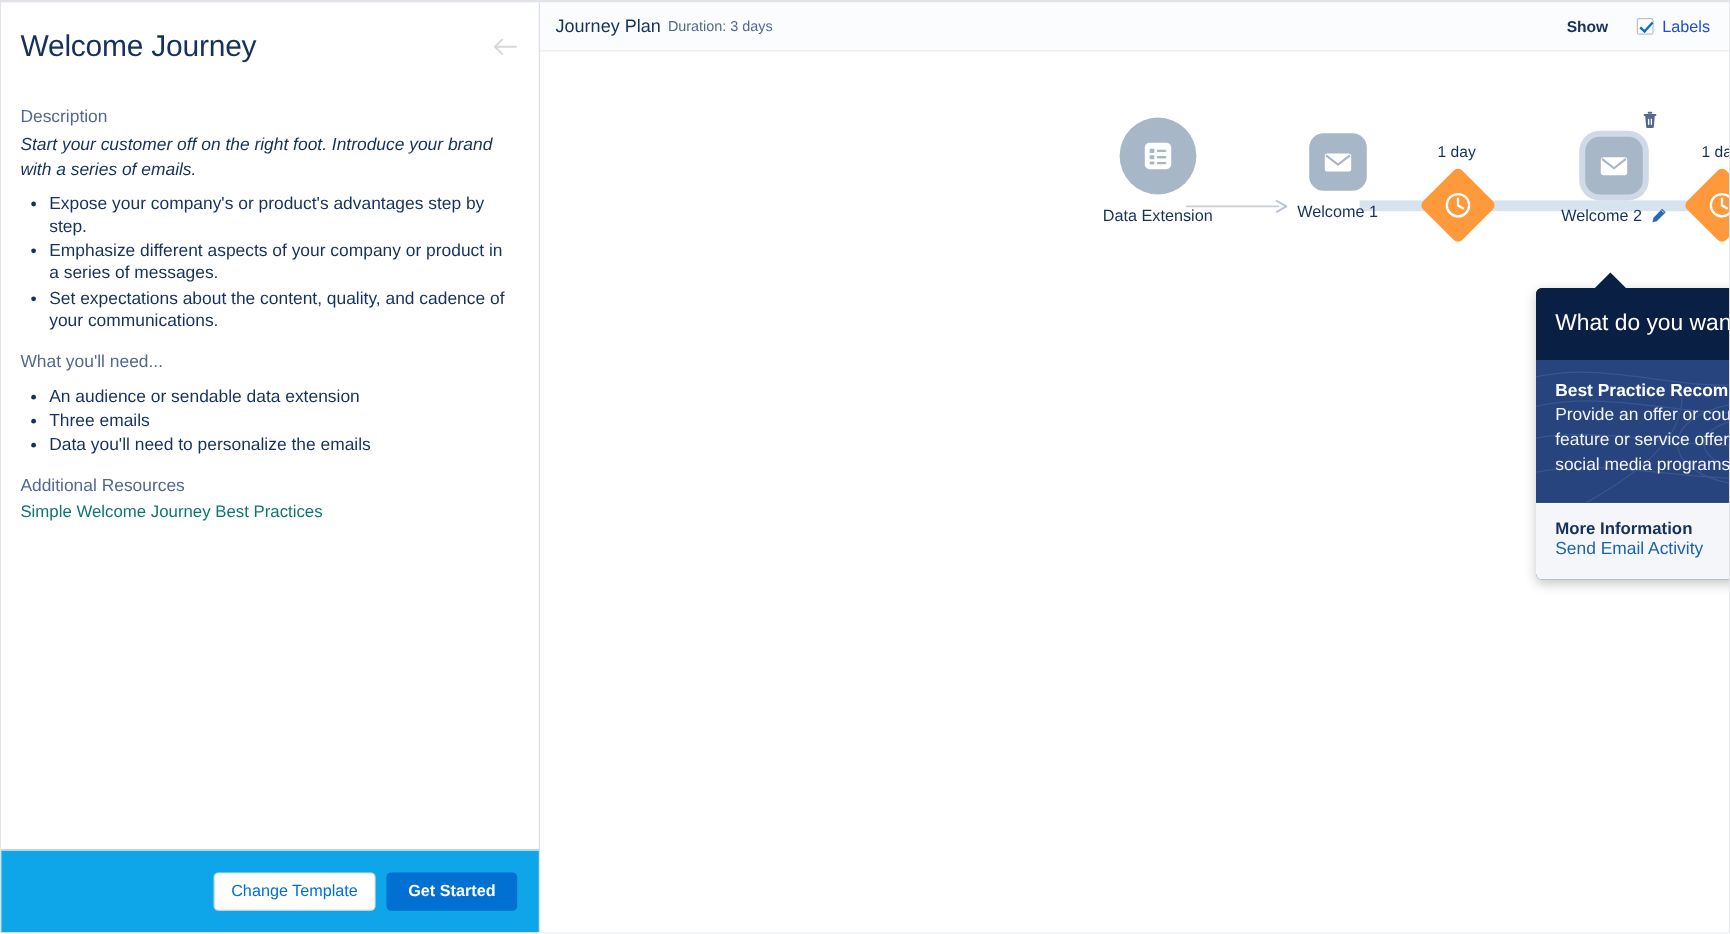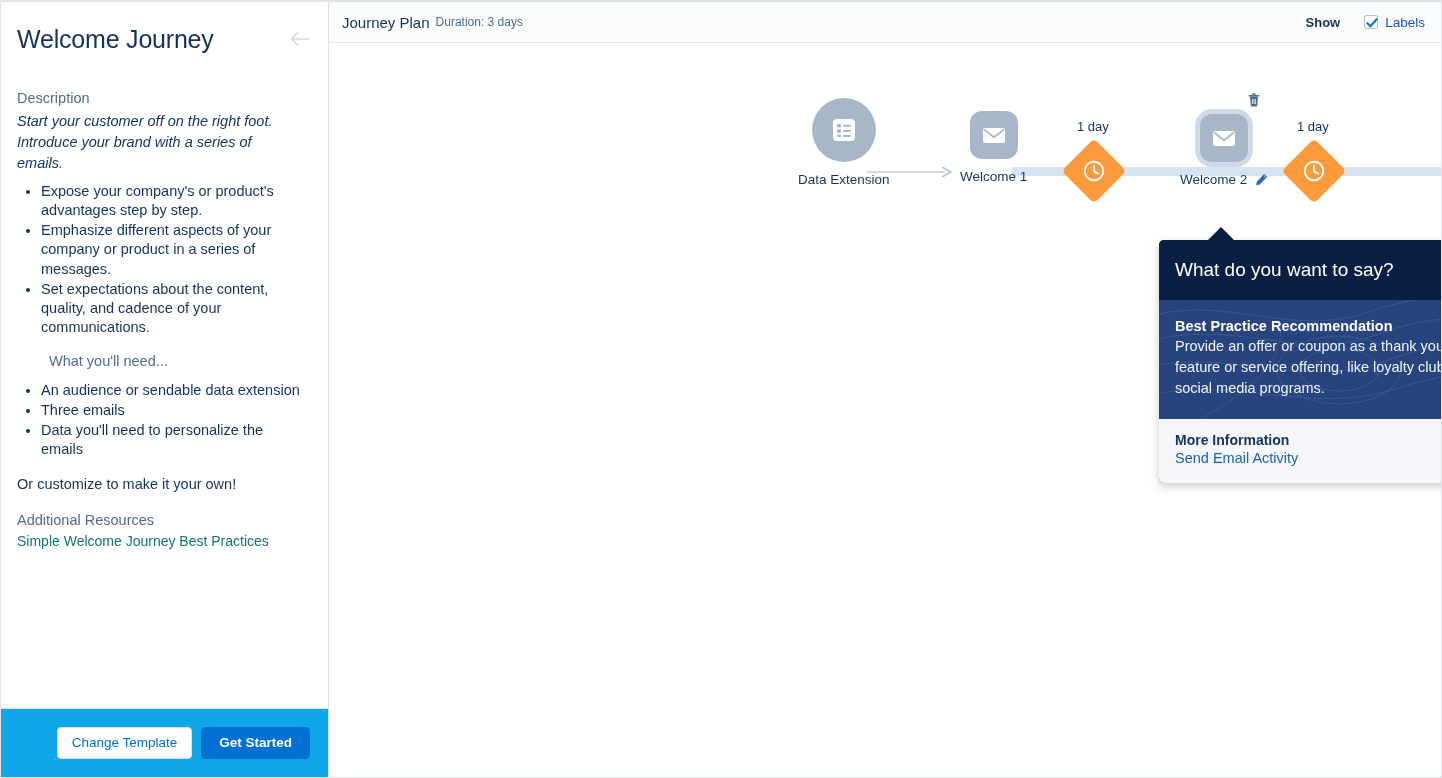--- a/index.html
+++ b/index.html
@@ -15,21 +15,21 @@
     background: #ffffff;
     border: 1px solid #e0e3e8;
     border-top-width: 2px;
     display: flex;
     overflow: hidden;
   }
 
   
   .sidebar {
     position: relative;
-    width: 328px;
+    width: 449px;
     height: 100%;
     background: #ffffff;
     border-right: 1px solid #dcdfe4;
     display: flex;
     flex-direction: column;
   }
   .sidebar-scroll {
     flex: 1 1 auto;
     padding: 22px 28px 10px 16px;
     overflow: hidden;
@@ -367,29 +367,28 @@
 
       <div class="section-label">Description</div>
       <div class="desc-body">Start your customer off on the right foot. Introduce your brand with a series of emails.</div>
 
       <ul class="bullets">
         <li>Expose your company's or product's advantages step by step.</li>
         <li>Emphasize different aspects of your company or product in a series of messages.</li>
         <li>Set expectations about the content, quality, and cadence of your communications.</li>
       </ul>
 
-      <div class="section-label" style="margin-bottom:9px;margin-left:32px;">What you'll need...</div>
+      <div class="section-label" style="margin-bottom:9px;">What you'll need...</div>
 
       <ul class="bullets">
         <li>An audience or sendable data extension</li>
         <li>Three emails</li>
         <li>Data you'll need to personalize the emails</li>
       </ul>
 
-      <div class="plain-line">Or customize to make it your own!</div>
 
       <div class="res-label">Additional Resources</div>
       <a class="res-link" href="#">Simple Welcome Journey Best Practices</a>
     </div>
 
     <div class="sidebar-footer">
       <button class="btn btn-neutral">Change Template</button>
       <button class="btn btn-brand">Get Started</button>
     </div>
   </aside>

